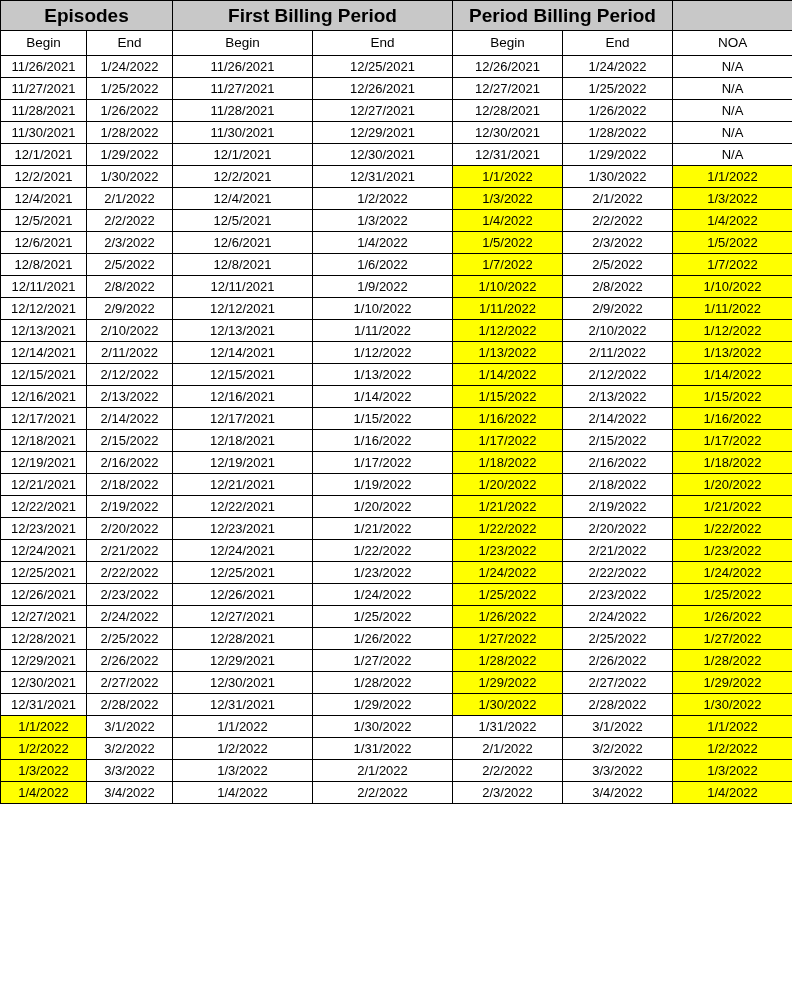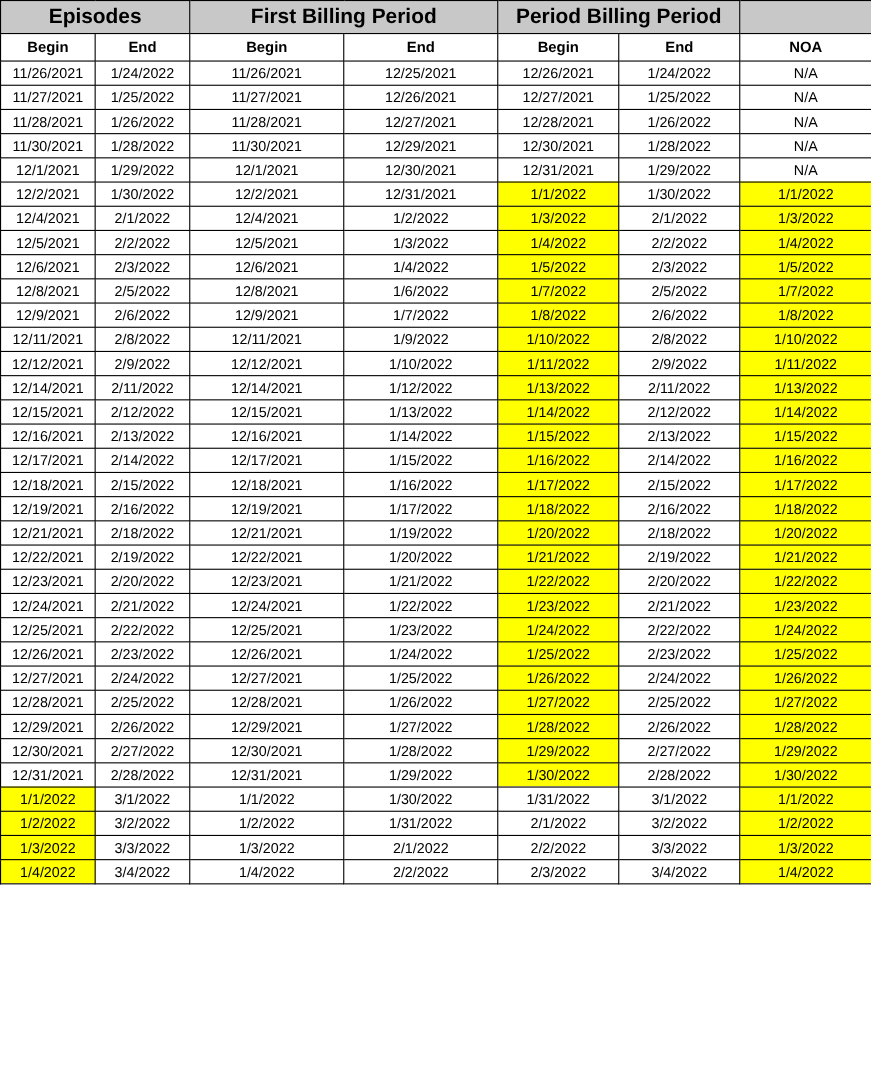--- a/index.html
+++ b/index.html
@@ -41,21 +41,21 @@
     background: #c8c8c8;
     font-weight: bold;
     font-size: 19px;
     padding: 5px 2px;
   }
   tr.group-header th.blank {
     background: #c8c8c8;
   }
   tr.sub-header th {
     background: #ffffff;
-    font-weight: bold;
+    font-weight: normal;
     font-size: 13.5px;
     padding: 5px 2px;
   }
   td.hl {
     background: #ffff00;
   }
   td.plain {
     background: #ffffff;
   }
 </style>
@@ -174,47 +174,47 @@
       <tr>
         <td class="plain">12/8/2021</td>
         <td class="plain">2/5/2022</td>
         <td class="plain">12/8/2021</td>
         <td class="plain">1/6/2022</td>
         <td class="hl">1/7/2022</td>
         <td class="plain">2/5/2022</td>
         <td class="hl">1/7/2022</td>
       </tr>
       <tr>
-        <td class="plain">12/9/2021</td>
-        <td class="plain">2/6/2022</td>
-        <td class="plain">12/9/2021</td>
-        <td class="plain">1/7/2022</td>
-        <td class="hl">1/8/2022</td>
-        <td class="plain">2/6/2022</td>
-        <td class="hl">1/8/2022</td>
-      </tr>
-      <tr>
         <td class="plain">12/11/2021</td>
         <td class="plain">2/8/2022</td>
         <td class="plain">12/11/2021</td>
         <td class="plain">1/9/2022</td>
         <td class="hl">1/10/2022</td>
         <td class="plain">2/8/2022</td>
         <td class="hl">1/10/2022</td>
       </tr>
       <tr>
         <td class="plain">12/12/2021</td>
         <td class="plain">2/9/2022</td>
         <td class="plain">12/12/2021</td>
         <td class="plain">1/10/2022</td>
         <td class="hl">1/11/2022</td>
         <td class="plain">2/9/2022</td>
         <td class="hl">1/11/2022</td>
       </tr>
       <tr>
+        <td class="plain">12/13/2021</td>
+        <td class="plain">2/10/2022</td>
+        <td class="plain">12/13/2021</td>
+        <td class="plain">1/11/2022</td>
+        <td class="hl">1/12/2022</td>
+        <td class="plain">2/10/2022</td>
+        <td class="hl">1/12/2022</td>
+      </tr>
+      <tr>
         <td class="plain">12/14/2021</td>
         <td class="plain">2/11/2022</td>
         <td class="plain">12/14/2021</td>
         <td class="plain">1/12/2022</td>
         <td class="hl">1/13/2022</td>
         <td class="plain">2/11/2022</td>
         <td class="hl">1/13/2022</td>
       </tr>
       <tr>
         <td class="plain">12/15/2021</td>

